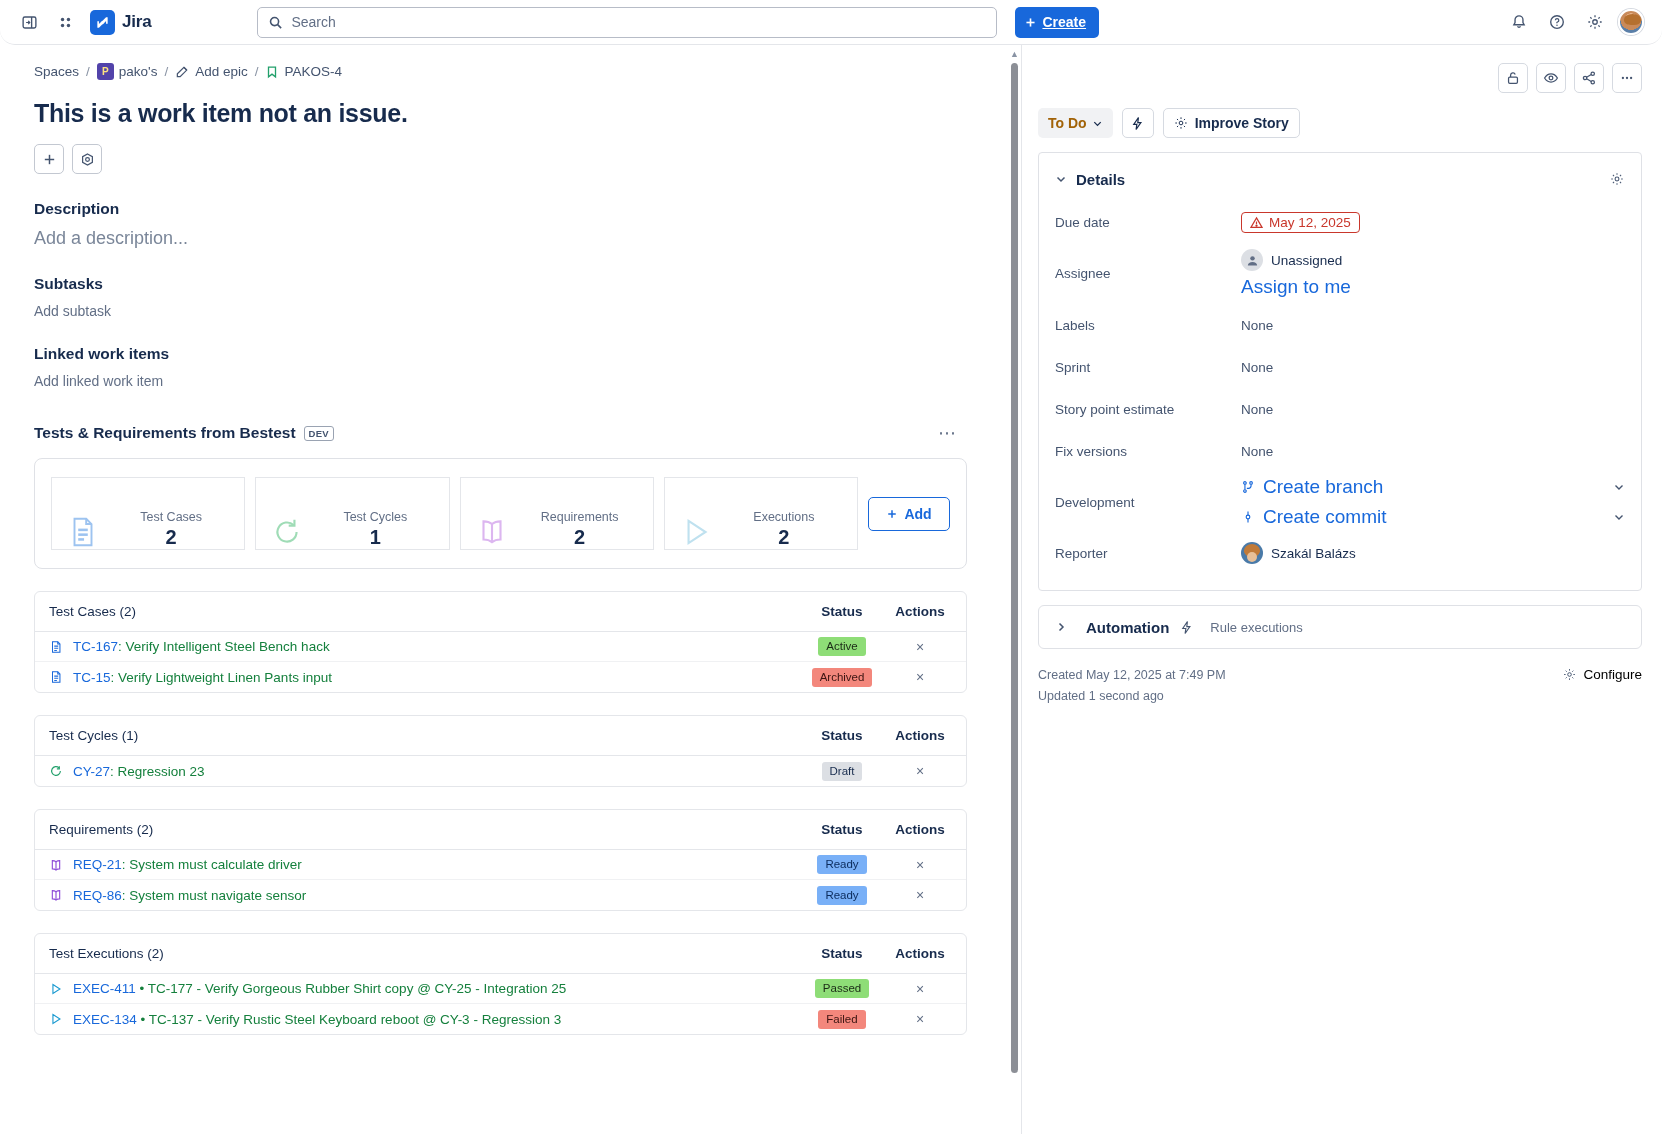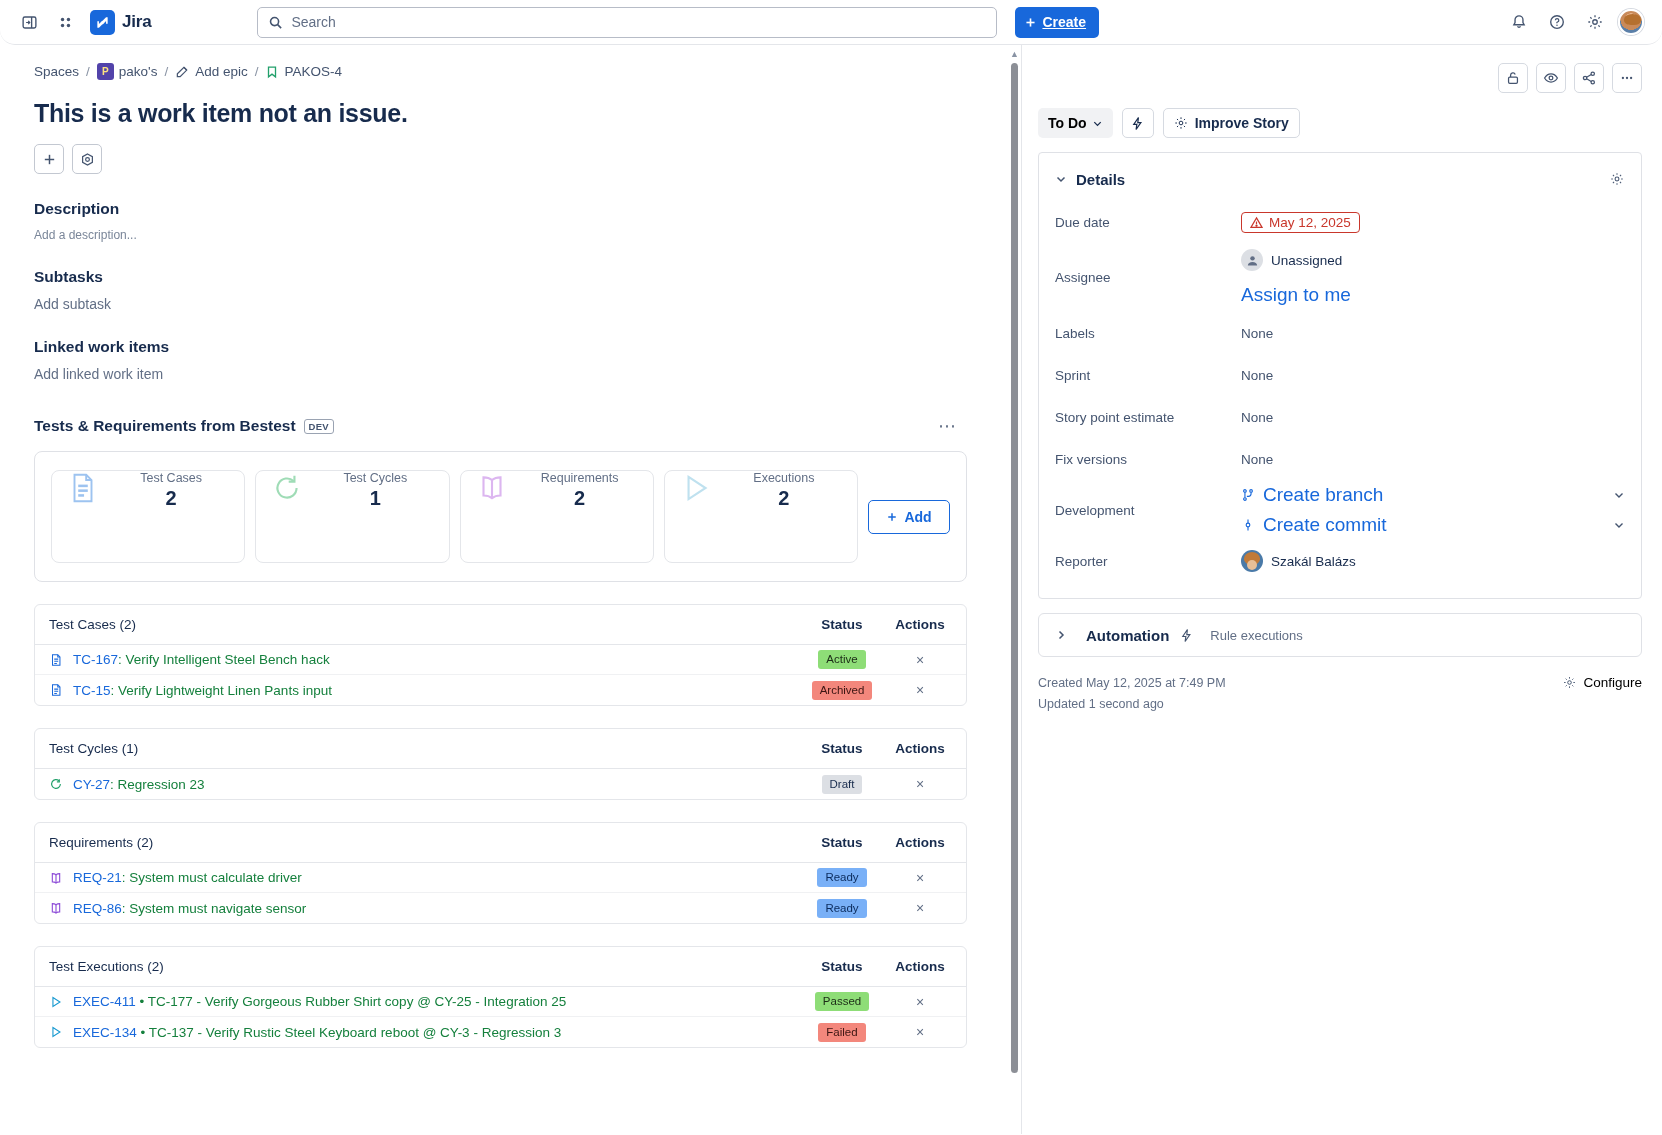--- a/index.html
+++ b/index.html
@@ -104,42 +104,42 @@
   .title-actions { display: flex; gap: 8px; margin-top: 16px; }
   .sq-btn {
     width: 30px; height: 30px; border: 1px solid #c3c8d1; border-radius: 5px;
     background: #fff; display:flex; align-items:center; justify-content:center;
     cursor: pointer; color: #44546f;
   }
 
   h2.sec {
     font-size: 15.5px; font-weight: 700; color: #172b4d; margin-top: 26px;
   }
-  .muted-line { color: #7a8699; font-size: 12px; margin-top: 10px; cursor: text; }
+  .muted-line { color: #7a8699; font-size: 18px; margin-top: 10px; cursor: text; }
   .muted-link { color: #626f86; font-size: 14px; margin-top: 10px; cursor: pointer; }
 
   
   .tests-head {
     margin-top: 33px; display: flex; align-items: center; gap: 8px;
   }
   .tests-title { font-size: 15.5px; font-weight: 700; color: #172b4d; }
   .dev-badge {
     border: 1px solid #9aa3b2; border-radius: 3px; color: #44546f;
     font-size: 9.5px; font-weight: 700; padding: 1px 4px; letter-spacing: .3px;
   }
   .ellipsis-btn { margin-left: auto; color: #626f86; font-size: 18px; cursor: pointer; letter-spacing: 1px; padding-right: 30px;}
 
   .stats-card {
     margin-top: 14px; border: 1px solid #dfe1e6; border-radius: 8px;
     padding: 18px 16px; display: flex; gap: 10px; align-items: center;
     width: 933px;
   }
   .stat {
-    flex: 1; height: 93px; border: 1px solid #e4e6ea; border-radius: 8px;
-    display: flex; align-items: flex-start; gap: 12px; padding: 0 14px; cursor: pointer;
+    flex: 1; height: 73px; border: 1px solid #e4e6ea; border-radius: 0;
+    display: flex; align-items: flex-end; gap: 12px; padding: 0 14px; cursor: pointer;
   }
   .stat-text { display: flex; flex-direction: column; align-items: center; flex: 1; }
   .stat-label { font-size: 12.5px; color: #626f86; }
   .stat-value { font-size: 20px; font-weight: 700; color: #172b4d; margin-top: 2px; }
   .add-btn {
     width: 82px; height: 34px; border: 1px solid #1868db; border-radius: 5px;
     color: #1868db; background: #fff; font-size: 14px; font-weight: 600;
     display: flex; align-items: center; justify-content: center; gap: 6px;
     cursor: pointer; font-family: "Liberation Sans", sans-serif;
   }
@@ -183,21 +183,21 @@
   .right-top { display: flex; justify-content: flex-end; gap: 8px; }
   .rt-btn {
     width: 30px; height: 30px; border: 1px solid #d6dae1; border-radius: 5px;
     background: #fff; display: flex; align-items: center; justify-content: center;
     cursor: pointer; color: #44546f;
   }
   .status-row { display: flex; align-items: center; gap: 9px; margin-top: 15px; }
   .status-pill {
     height: 30px; background: #f1f2f4; border-radius: 5px; padding: 0 10px;
     display: flex; align-items: center; gap: 5px; font-size: 14px;
-    font-weight: 600; color: #000000; cursor: pointer;
+    font-weight: 600; color: #a16207; cursor: pointer;
   }
   .tool-btn {
     height: 30px; border: 1px solid #d6dae1; border-radius: 5px; background: #fff;
     display: flex; align-items: center; gap: 7px; padding: 0 10px; cursor: pointer;
     font-size: 14px; font-weight: 600; color: #172b4d;
     font-family: "Liberation Sans", sans-serif;
   }
   .tool-btn.icon-only { width: 32px; justify-content: center; padding: 0; }
 
   .details-card {
@@ -210,21 +210,21 @@
   .gear-right { margin-left: auto; color: #44546f; cursor: pointer; }
 
   .field { display: flex; align-items: center; min-height: 42px; }
   .field-label { width: 186px; font-size: 13.5px; color: #44546f; flex-shrink: 0; }
   .field-value { font-size: 13.5px; color: #44546f; flex: 1; }
   .duedate-pill {
     display: inline-flex; align-items: center; gap: 6px;
     border: 1px solid #c9372c; border-radius: 4px; padding: 2px 8px;
     color: #c9372c; font-size: 13.5px;
   }
-  .assignee-block { display: flex; flex-direction: column; gap: 13px; padding: 6px 0; }
+  .assignee-block { display: flex; flex-direction: column; gap: 5px; padding: 6px 0; }
   .assignee-line { display: flex; align-items: center; gap: 8px; }
   .av-gray {
     width: 22px; height: 22px; border-radius: 50%; background: #dcdfe4;
     display: flex; align-items: center; justify-content: center;
   }
   .assignee-name { font-size: 13.5px; color: #172b4d; }
   .link-blue { color: #1868db; font-size: 19px; cursor: pointer; }
   .dev-line { display: flex; align-items: center; gap: 8px; padding: 4px 0; }
   .dev-line .chevd { margin-left: auto; color: #44546f; font-size: 11px; cursor: pointer; }
   .reporter-line { display: flex; align-items: center; gap: 8px; }

